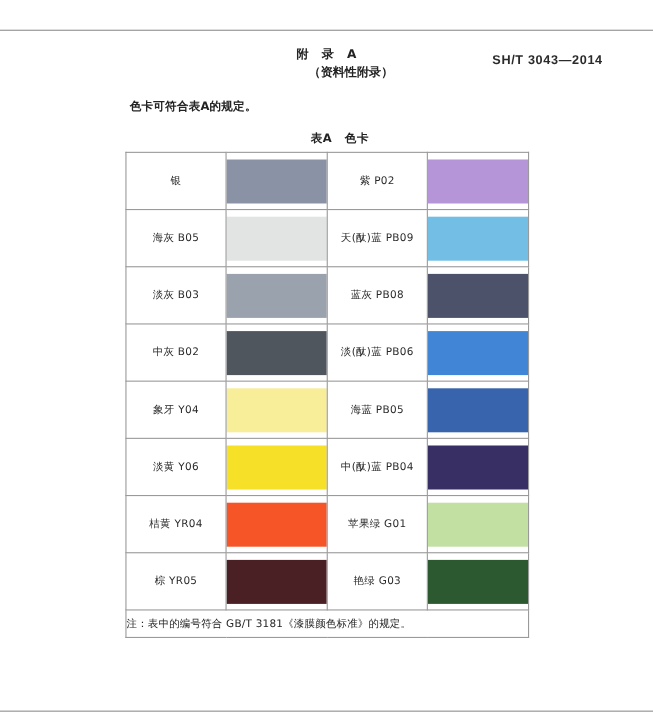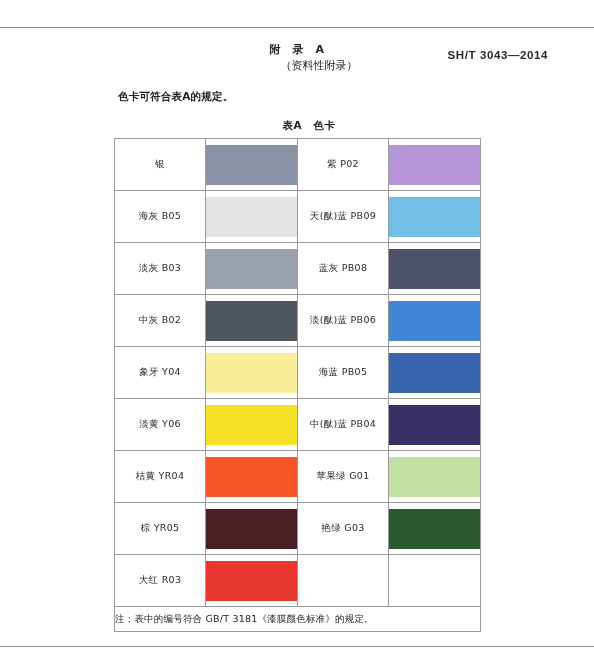--- a/index.html
+++ b/index.html
@@ -55,21 +55,21 @@
   }
   .annex-line {
     font-family: "DejaVu Sans", "Liberation Sans", sans-serif;
     font-size: 11px;
     font-weight: bold;
     color: #232323;
     letter-spacing: 0.5px;
     text-align: center;
   }
   .annex-line.sub {
-    font-weight: normal;
+    font-weight: bold;
     letter-spacing: 0px;
     padding-left: 44px;
   }
 
   
   .intro {
     position: absolute;
     top: 90px;
     left: 118px;
     font-size: 10.5px;
@@ -248,30 +248,20 @@
           <td class="name-cell">棕  YR05</td>
           <td class="chip-cell">
             <span class="chip" style="background: rgb(74, 32, 36);"></span>
           </td>
           <td class="name-cell">艳绿  G03</td>
           <td class="chip-cell">
             <span class="chip" style="background: rgb(44, 89, 48);"></span>
           </td>
         </tr>
         <tr>
-          <td class="name-cell">大红  R03</td>
-          <td class="chip-cell">
-            <span class="chip" style="background: rgb(232, 55, 46);"></span>
-          </td>
-          <td class="name-cell"></td>
-          <td class="chip-cell">
-            <span class="chip empty"></span>
-          </td>
-        </tr>
-        <tr>
           <td class="note-cell" colspan="4">注：表中的编号符合 GB/T 3181《漆膜颜色标准》的规定。</td>
         </tr>
       </tbody>
   </table>
 
   <div class="footer-rule"></div>
 
 </div>
 
 </body></html>

